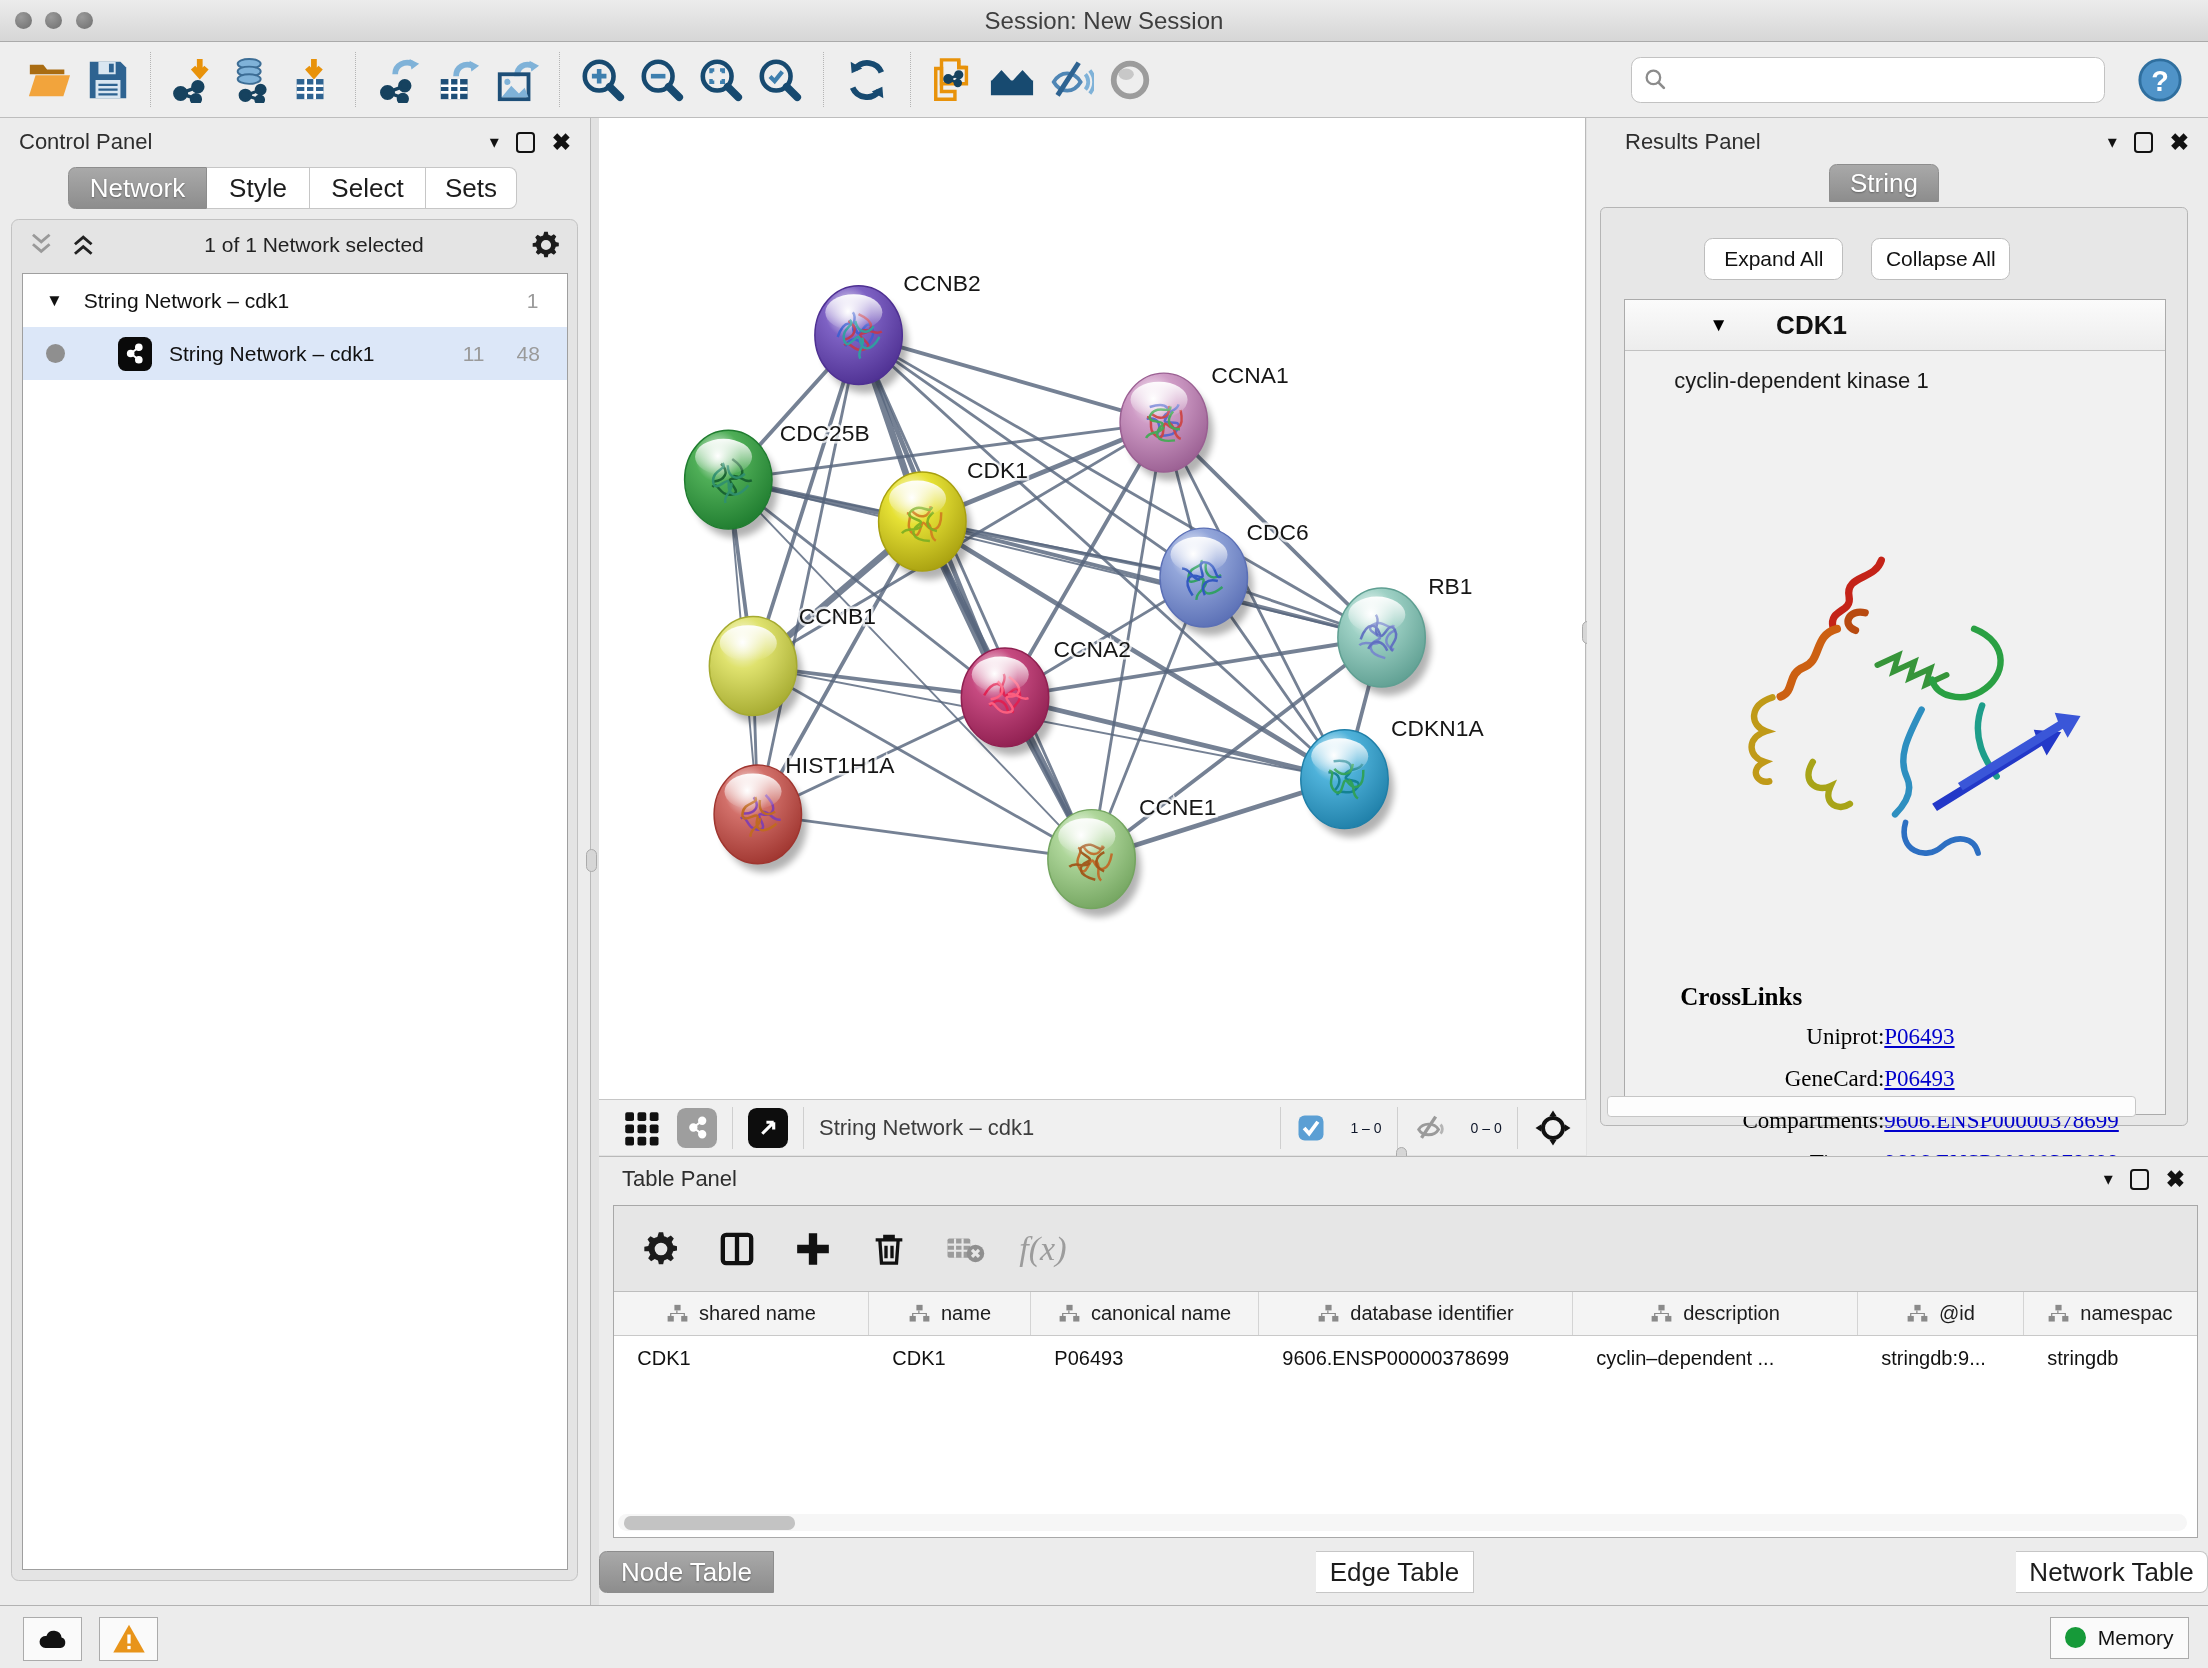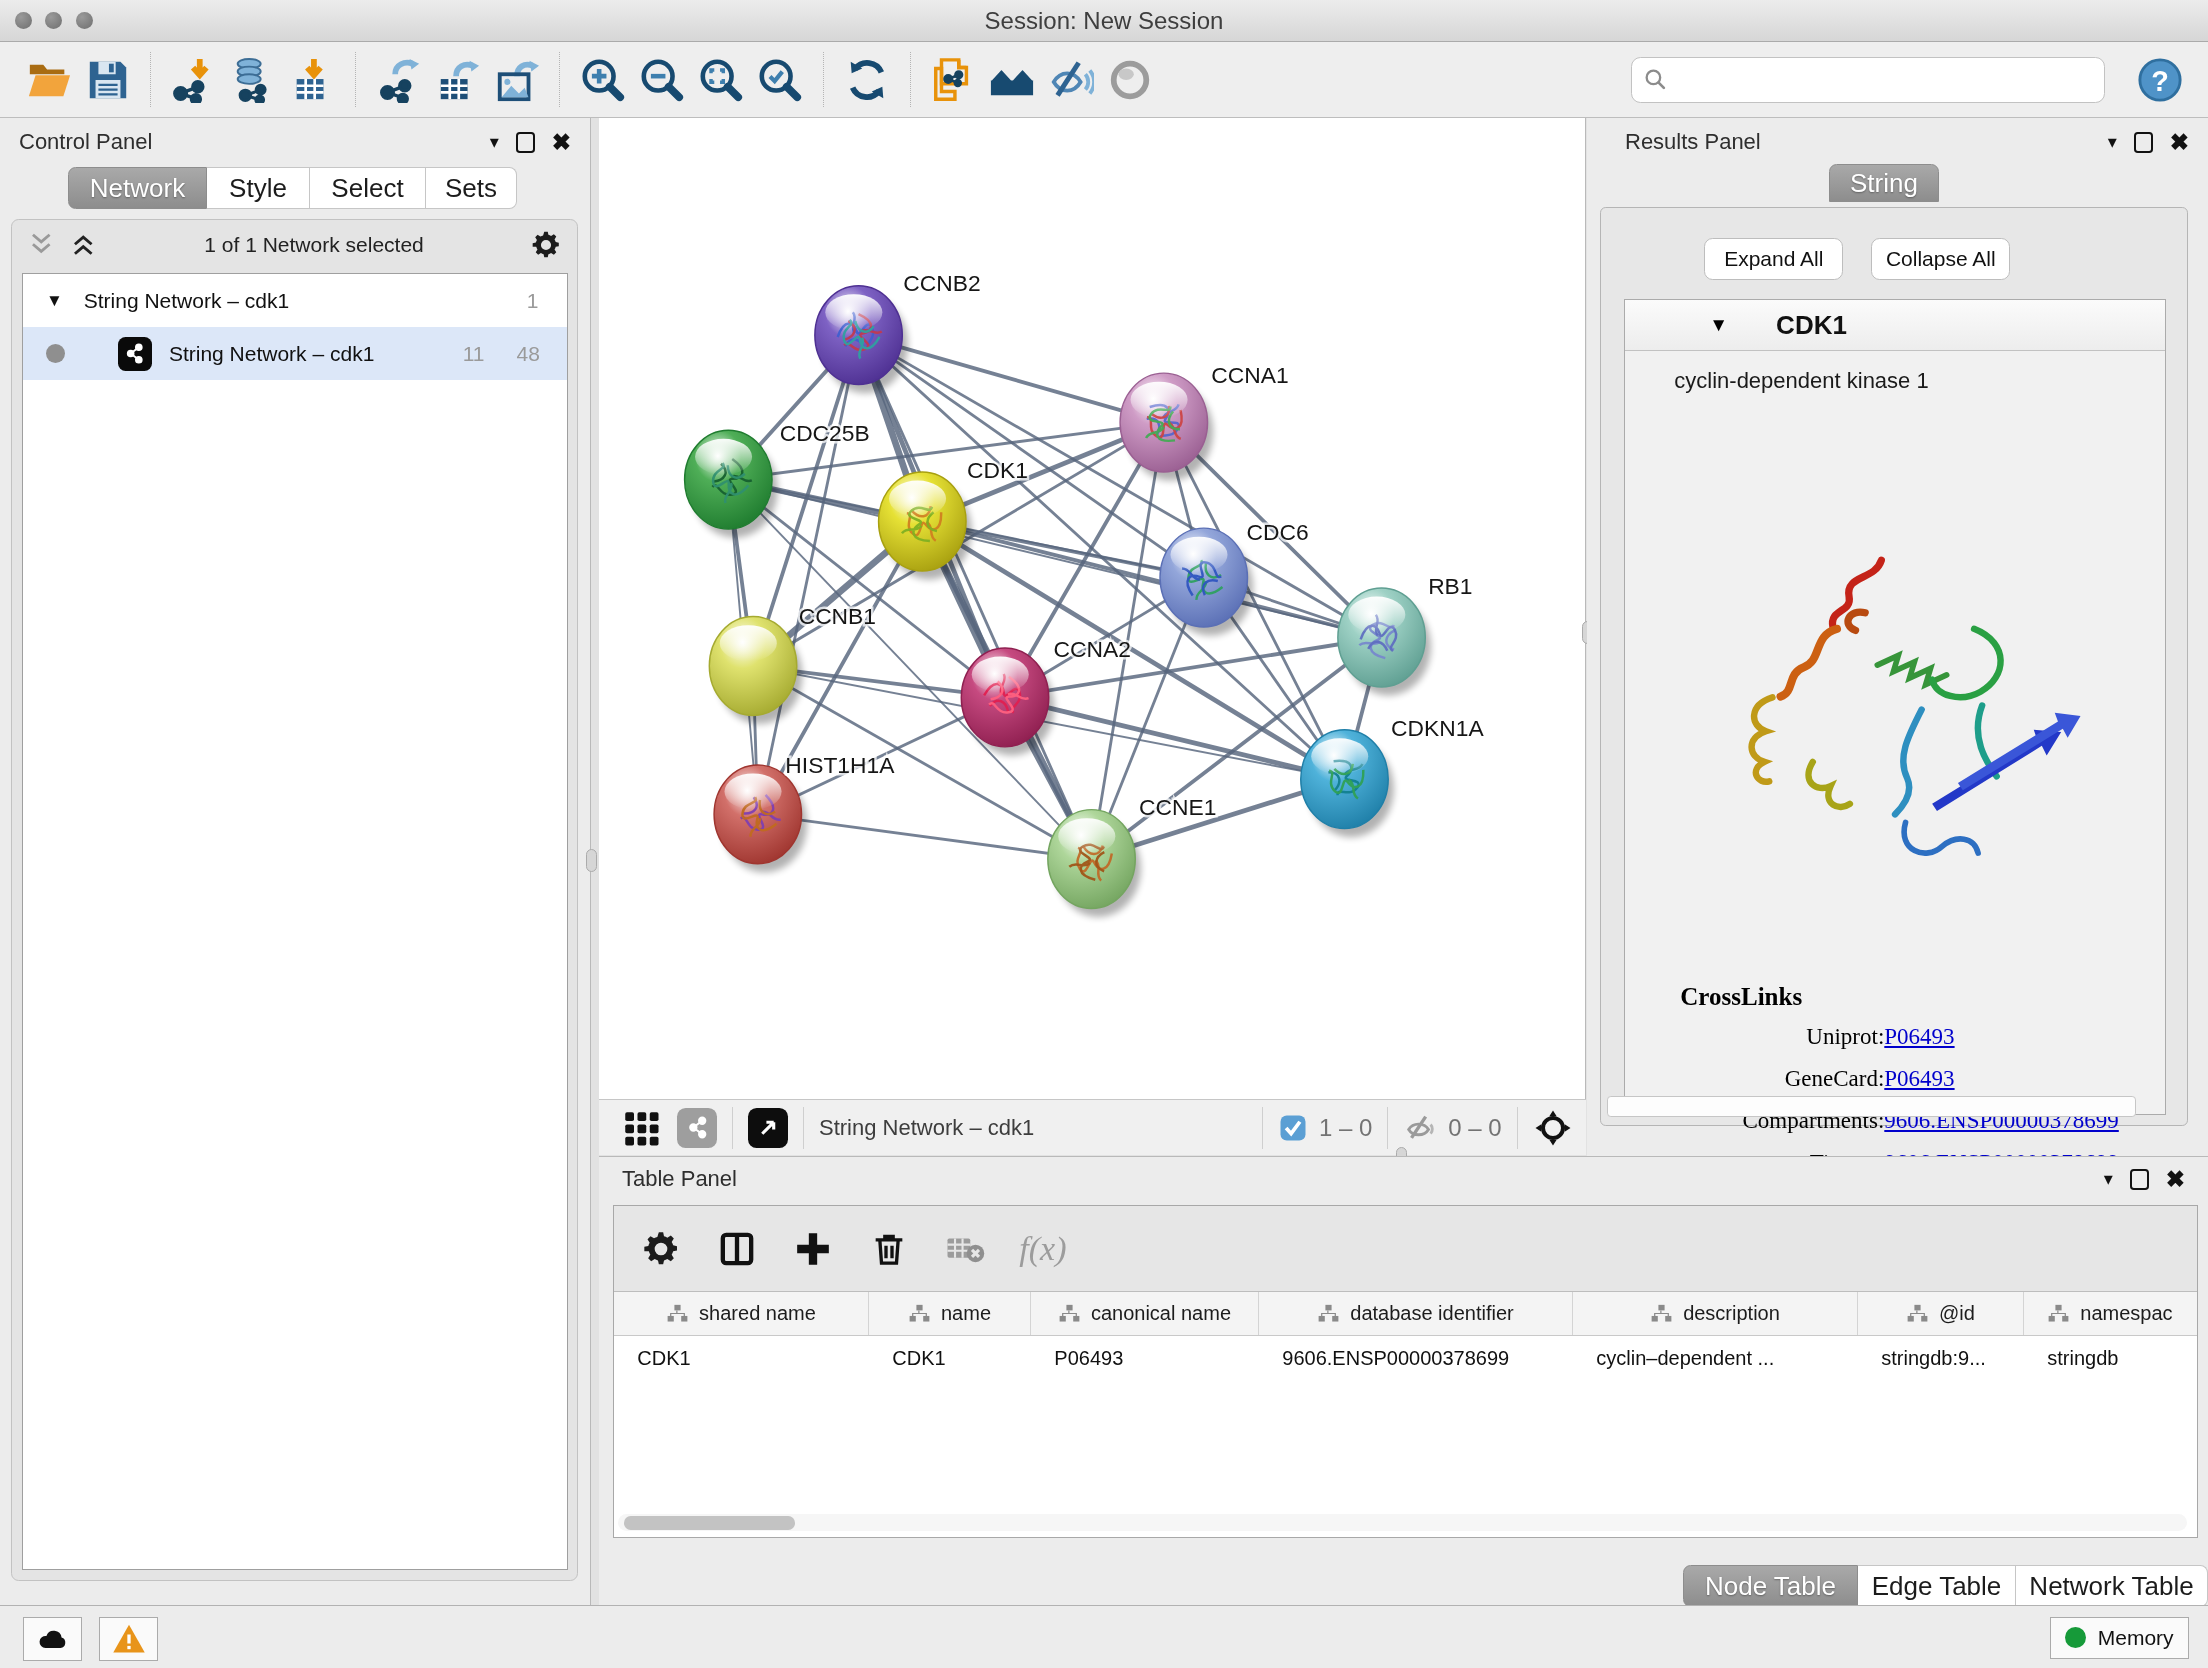--- a/index.html
+++ b/index.html
@@ -61,21 +61,21 @@
   .share-badge svg { width:23px; height:23px; }
   .tree-count { color:#9a9a9a; font-size:21px; }
 
   
   #network-panel { left:599px; top:118px; width:987px; height:1037px; background:#fff; border-right:1px solid #b9b9b9; }
   #net-canvas { position:absolute; left:0; top:0; width:987px; height:981px; }
   #net-toolbar { position:absolute; left:0; top:981px; width:987px; height:56px; background:#f0f0f0;
     border-top:1px solid #c6c6c6; display:flex; align-items:center; }
   .ntsep { width:0; height:42px; border-left:1px solid #cfcfcf; margin:0 15px; }
   #net-name { font-size:22px; color:#3d3d3d; }
-  .net-count { font-size:24px; color:#737373; margin-left:11px; }
+  .net-count { font-size:14px; color:#0f172a; margin-left:24px; }
   .blk-btn { width:40px; height:40px; border-radius:8.6px; background:#0d0d0d; display:flex; align-items:center; justify-content:center; }
   .gry-btn { width:40px; height:40px; border-radius:8.6px; background:#9e9e9e; display:flex; align-items:center; justify-content:center; }
 
   
   .knob { background:#d6d6d6; border:1px solid #ababab; border-radius:9.5px; }
 
   
   #results-panel { left:1587px; top:118px; width:621px; height:1038px; background:#ececec; }
   #rp-head { height:48px; padding:0 19px 0 38px; }
   #rp-tab { position:absolute; left:242px; top:46px; }
@@ -108,21 +108,21 @@
   #fx { font-family:"Liberation Serif", serif; font-style:italic; font-size:34px; color:#9c9c9c; }
   #tbl { width:100%; }
   .th-row { display:flex; height:44px; background:#f4f4f4; border-bottom:1px solid #c9c9c9; }
   .th { display:flex; align-items:center; justify-content:center; gap:11.4px; font-size:20px; color:#1c1c1c;
     border-right:1px solid #d4d4d4; overflow:hidden; white-space:nowrap; }
   .td-row { display:flex; height:46px; }
   .td { font-size:20px; color:#111; padding:10.5px 0 0 23px; overflow:hidden; white-space:nowrap; }
   .c0{width:255px}.c1{width:162px}.c2{width:228px}.c3{width:314px}.c4{width:285px}.c5{width:166px}.c6{width:172px;border-right:none}
   #hscroll { position:absolute; left:3.8px; bottom:5.7px; width:1569px; height:17px; background:#f6f6f6; border-radius:8.6px; }
   #hthumb { position:absolute; left:5.7px; top:1.9px; width:171px; height:13.3px; background:#c3c3c3; border-radius:6.7px; }
-  #tp-tabs { position:absolute; left:0; width:100%; top:408px; display:flex; justify-content:flex-end; }
+  #tp-tabs { position:absolute; left:0; width:100%; top:394px; display:flex; justify-content:space-between; }
 
   
   #statusbar { left:0; top:1605px; width:2208px; height:63px; background:#ececec; border-top:1px solid #b2b2b2; }
   .sb-btn { position:absolute; top:11.4px; width:59px; height:44px; background:#fafafa; border:1.9px solid #ababab;
     display:flex; align-items:center; justify-content:center; }
   #memory-btn { position:absolute; right:19px; top:10.5px; width:139px; height:42px; background:#fafafa;
     border:1px solid #ababab; display:flex; align-items:center; justify-content:center; gap:11.4px; font-size:21px; color:#111; }
   #memory-dot { width:21px; height:21px; border-radius:50%; background:#169a39; }
 </style>
 </head>

